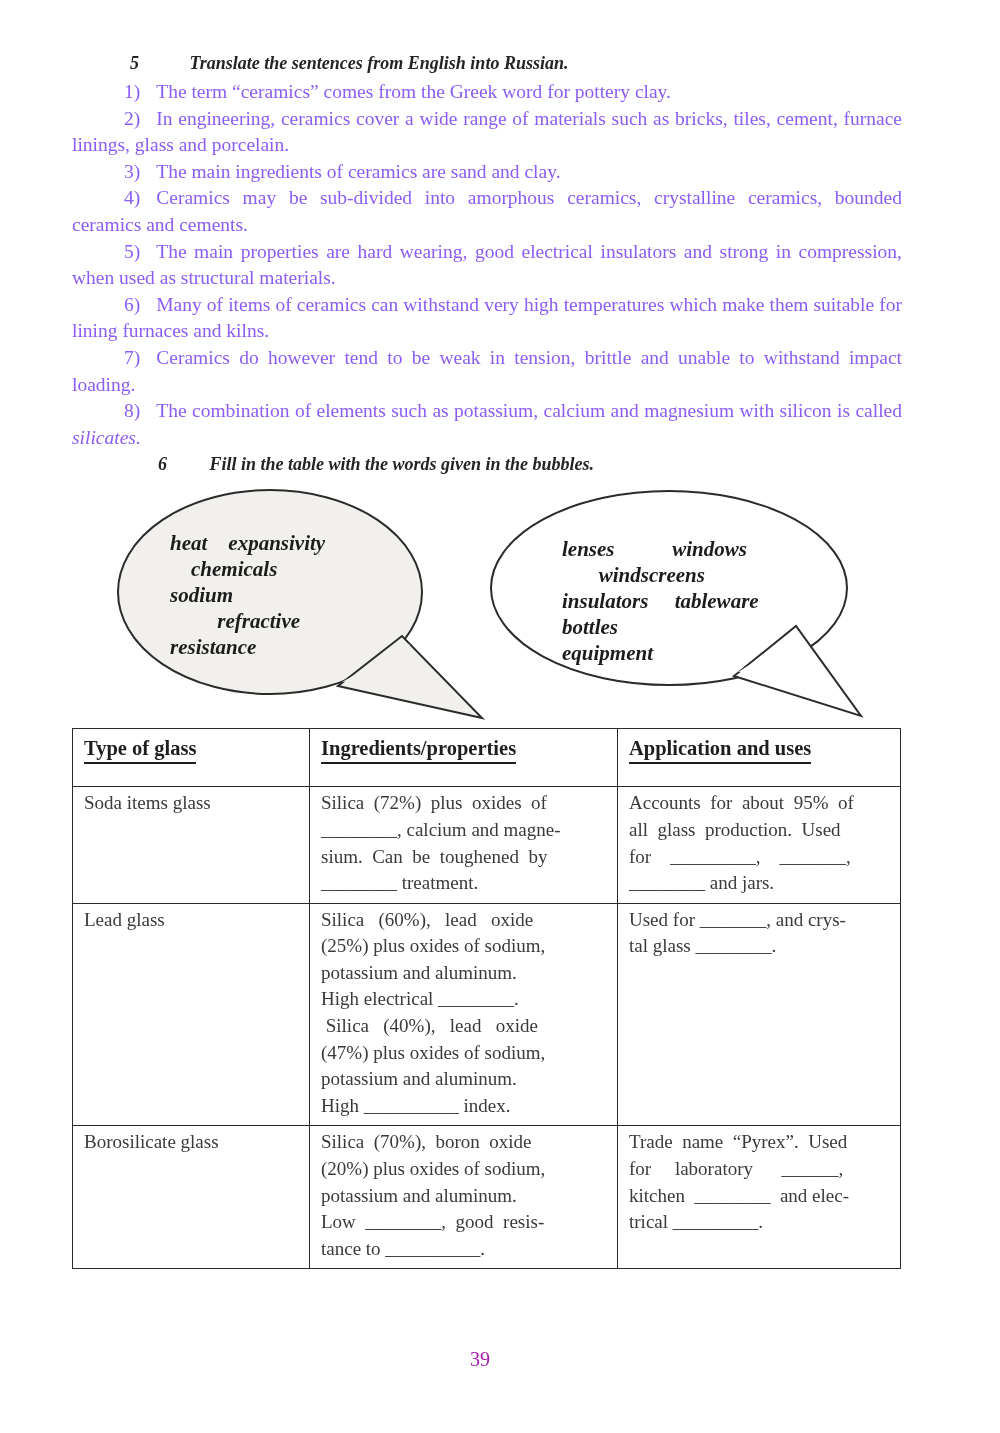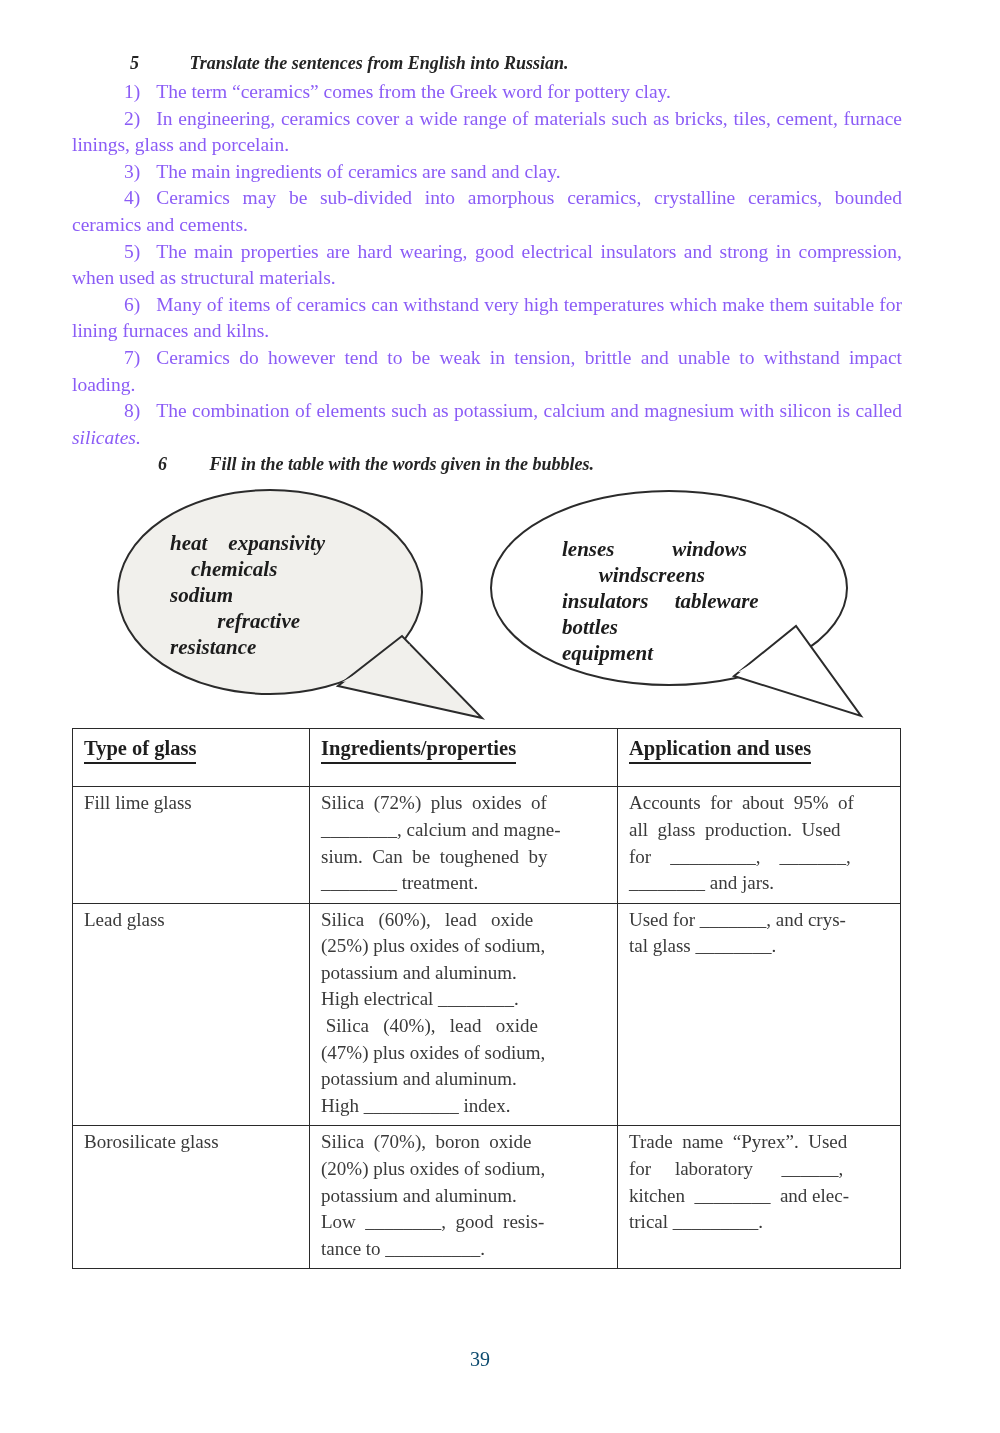--- a/index.html
+++ b/index.html
@@ -85,21 +85,21 @@
     white-space: pre-wrap;
   }
   td.cell-type { font-size: 19.5px; }
   
   .page-number {
     position: absolute;
     left: 0; top: 1348px;
     width: 960px;
     text-align: center;
     font-size: 20px;
-    color: #0c4a6e;
+    color: #a21caf;
   }
 </style>
 </head>
 <body>
 
 <div class="content">
 
   <div class="ex-heading ex5-heading">
     <span class="ex-num">5</span>
     <span class="ex-title">Translate the sentences from English into Russian.</span>
@@ -159,21 +159,21 @@
     </colgroup>
     <thead>
       <tr>
         <th><span>Type of glass</span></th>
         <th><span>Ingredients/properties</span></th>
         <th><span>Application and uses</span></th>
       </tr>
     </thead>
     <tbody>
       <tr>
-        <td class="cell-type">Fill lime glass</td>
+        <td class="cell-type">Soda items glass</td>
         <td>Silica  (72%)  plus  oxides  of
 ________, calcium and magne-
 sium.  Can  be  toughened  by
 ________ treatment.</td>
         <td>Accounts  for  about  95%  of
 all  glass  production.  Used
 for    _________,    _______,
 ________ and jars.</td>
       </tr>
       <tr>

